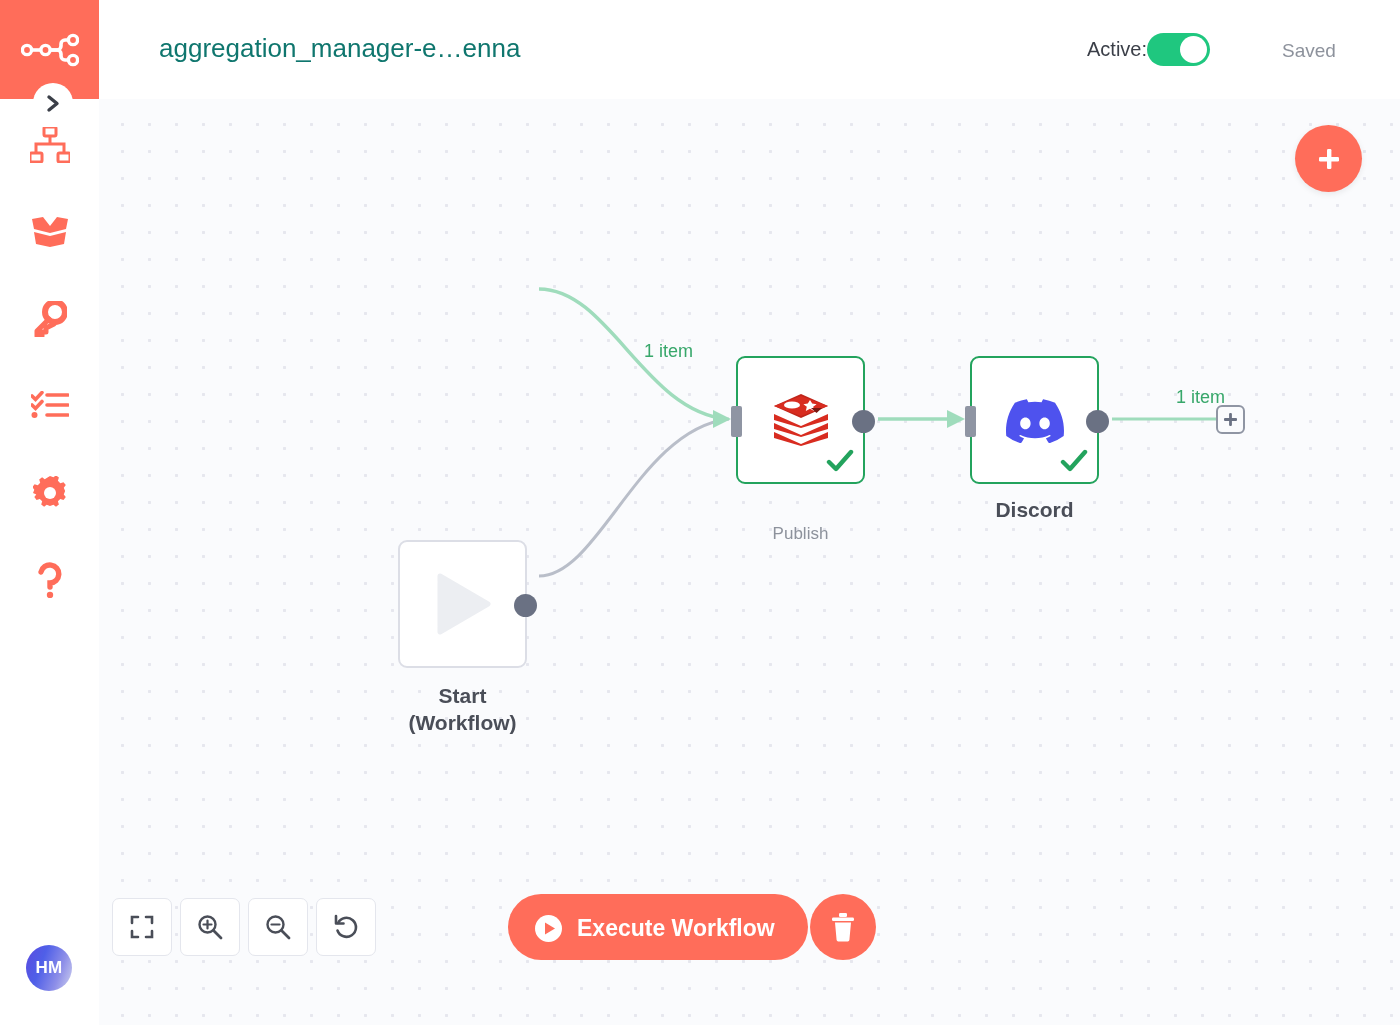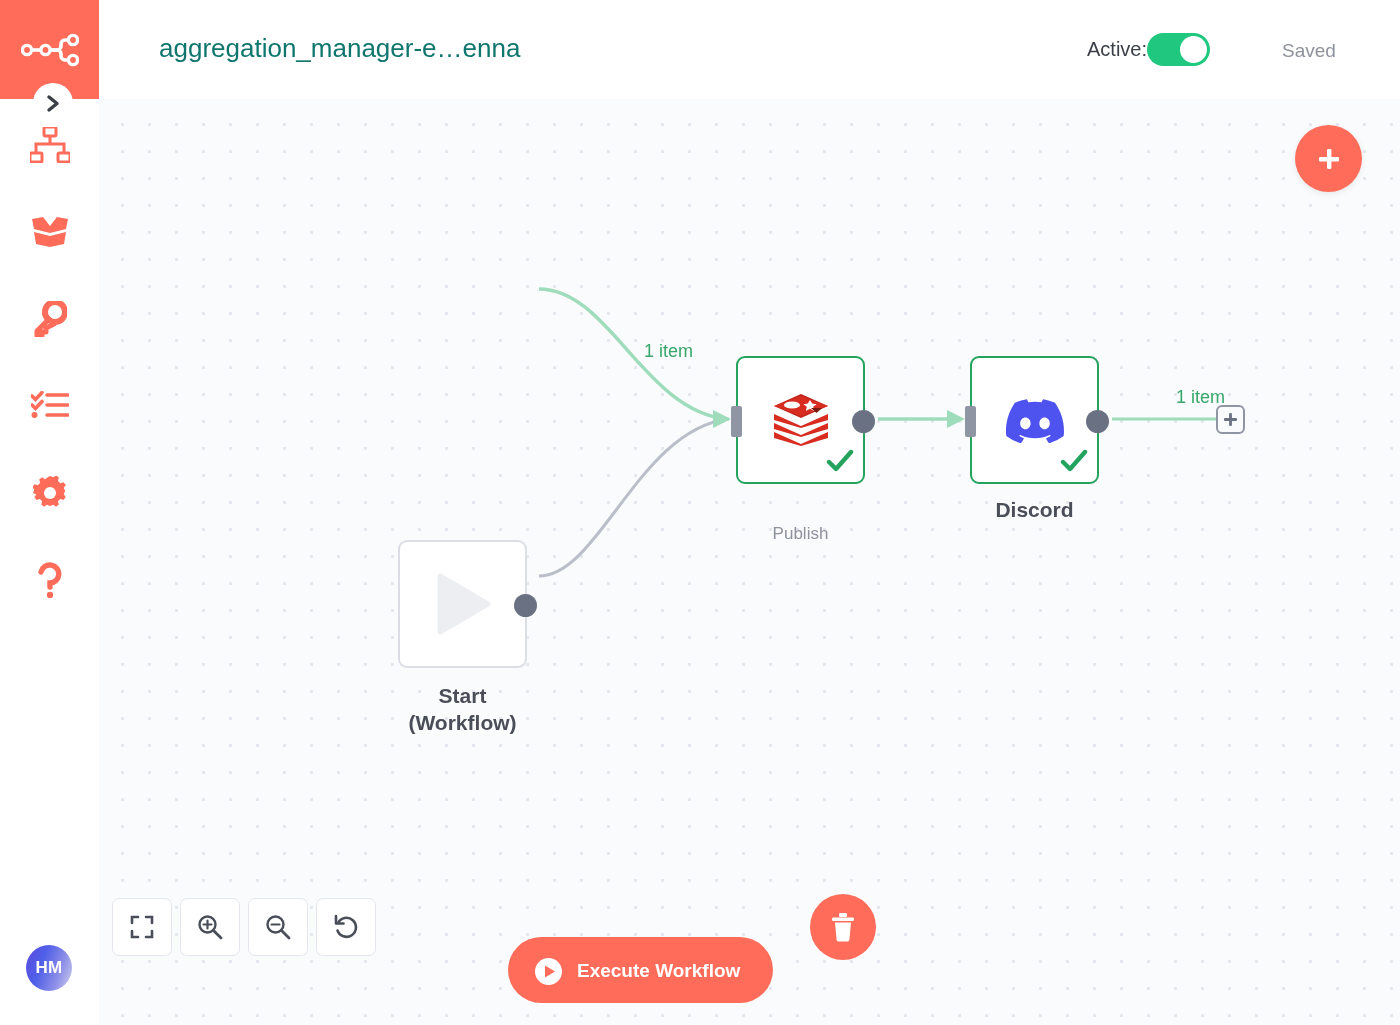--- a/index.html
+++ b/index.html
@@ -180,25 +180,25 @@
     border: 1px solid #e4e6ed;
     border-radius: 7px;
     display: flex; align-items: center; justify-content: center;
   }
   #zoom-fit   { left: 13px; }
   #zoom-in    { left: 81px; }
   #zoom-out   { left: 149px; }
   #zoom-reset { left: 217px; }
 
   #execute-btn {
-    position: absolute; left: 409px; top: 838px;
+    position: absolute; left: 409px; top: 795px;
     height: 66px; padding: 2px 33px 0 27px;
     background: #ff6d5a; border-radius: 33px;
     display: flex; align-items: center; gap: 15px;
-    color: #ffffff; font-size: 19px; font-weight: 600;
+    color: #ffffff; font-size: 23px; font-weight: 600;
     white-space: nowrap;
   }
   #delete-btn {
     position: absolute; left: 711px; top: 795px;
     width: 66px; height: 66px; border-radius: 50%;
     background: #ff6d5a;
     display: flex; align-items: center; justify-content: center;
   }
 </style>
 </head>

